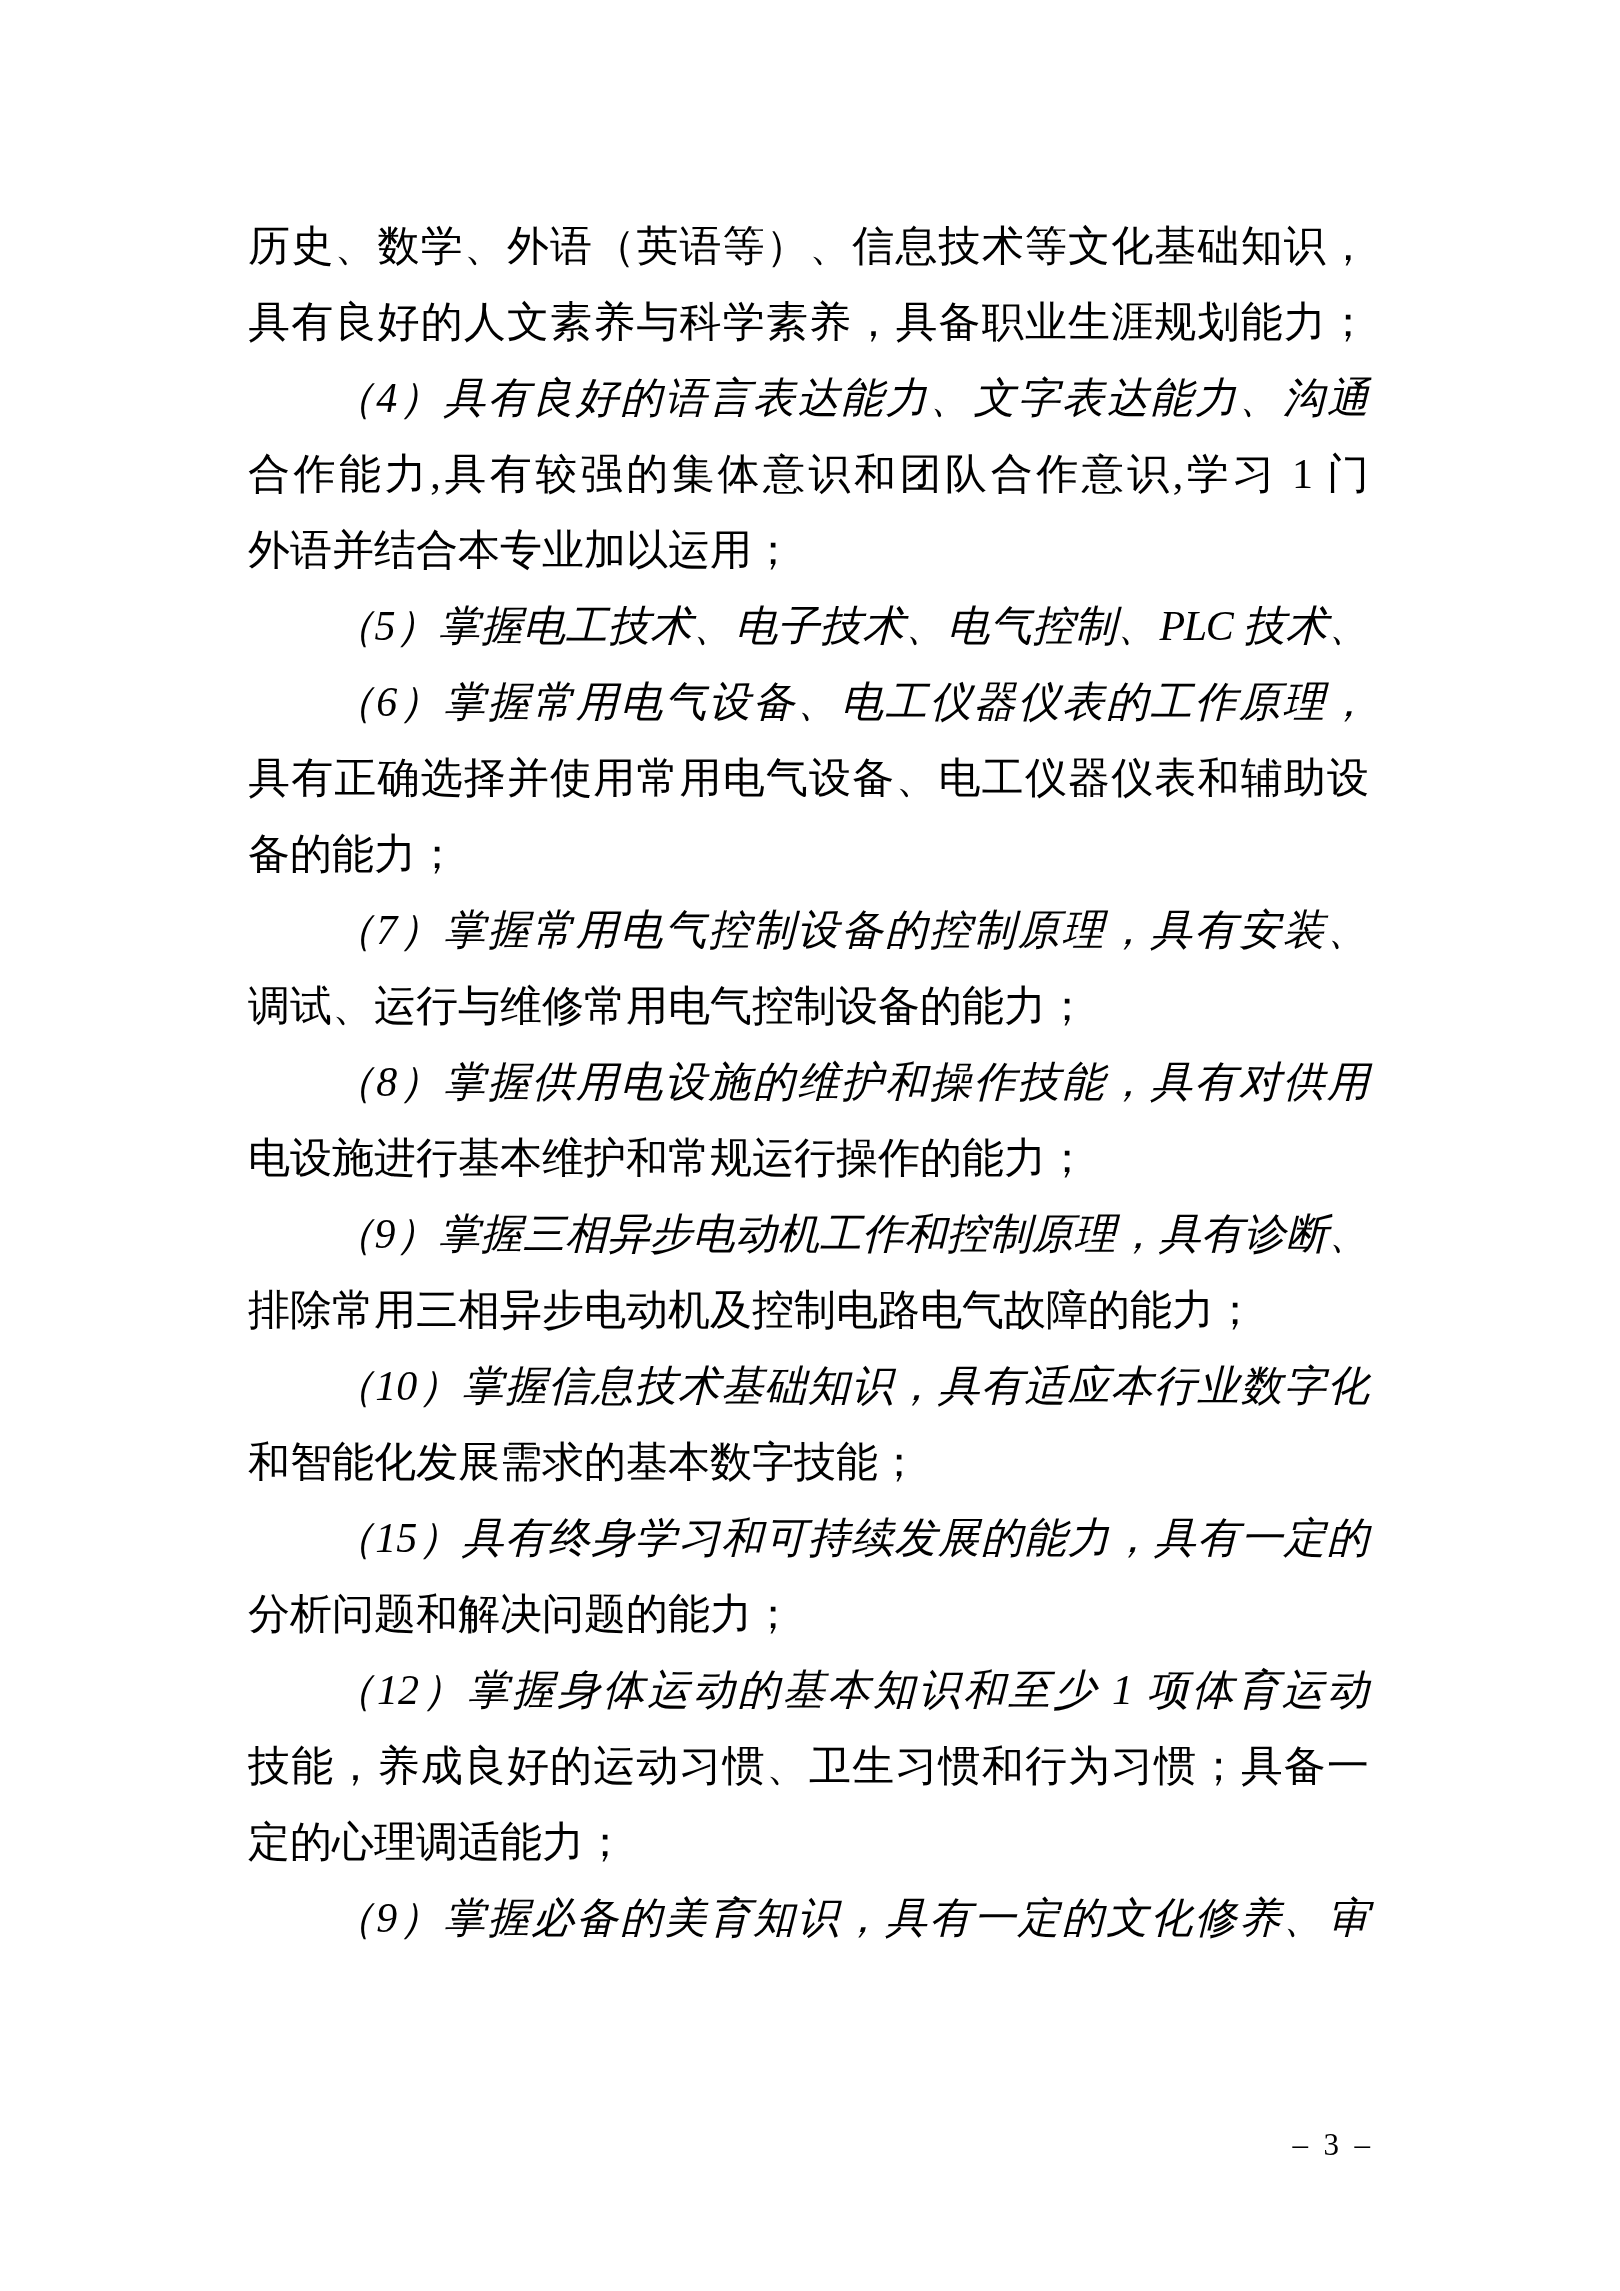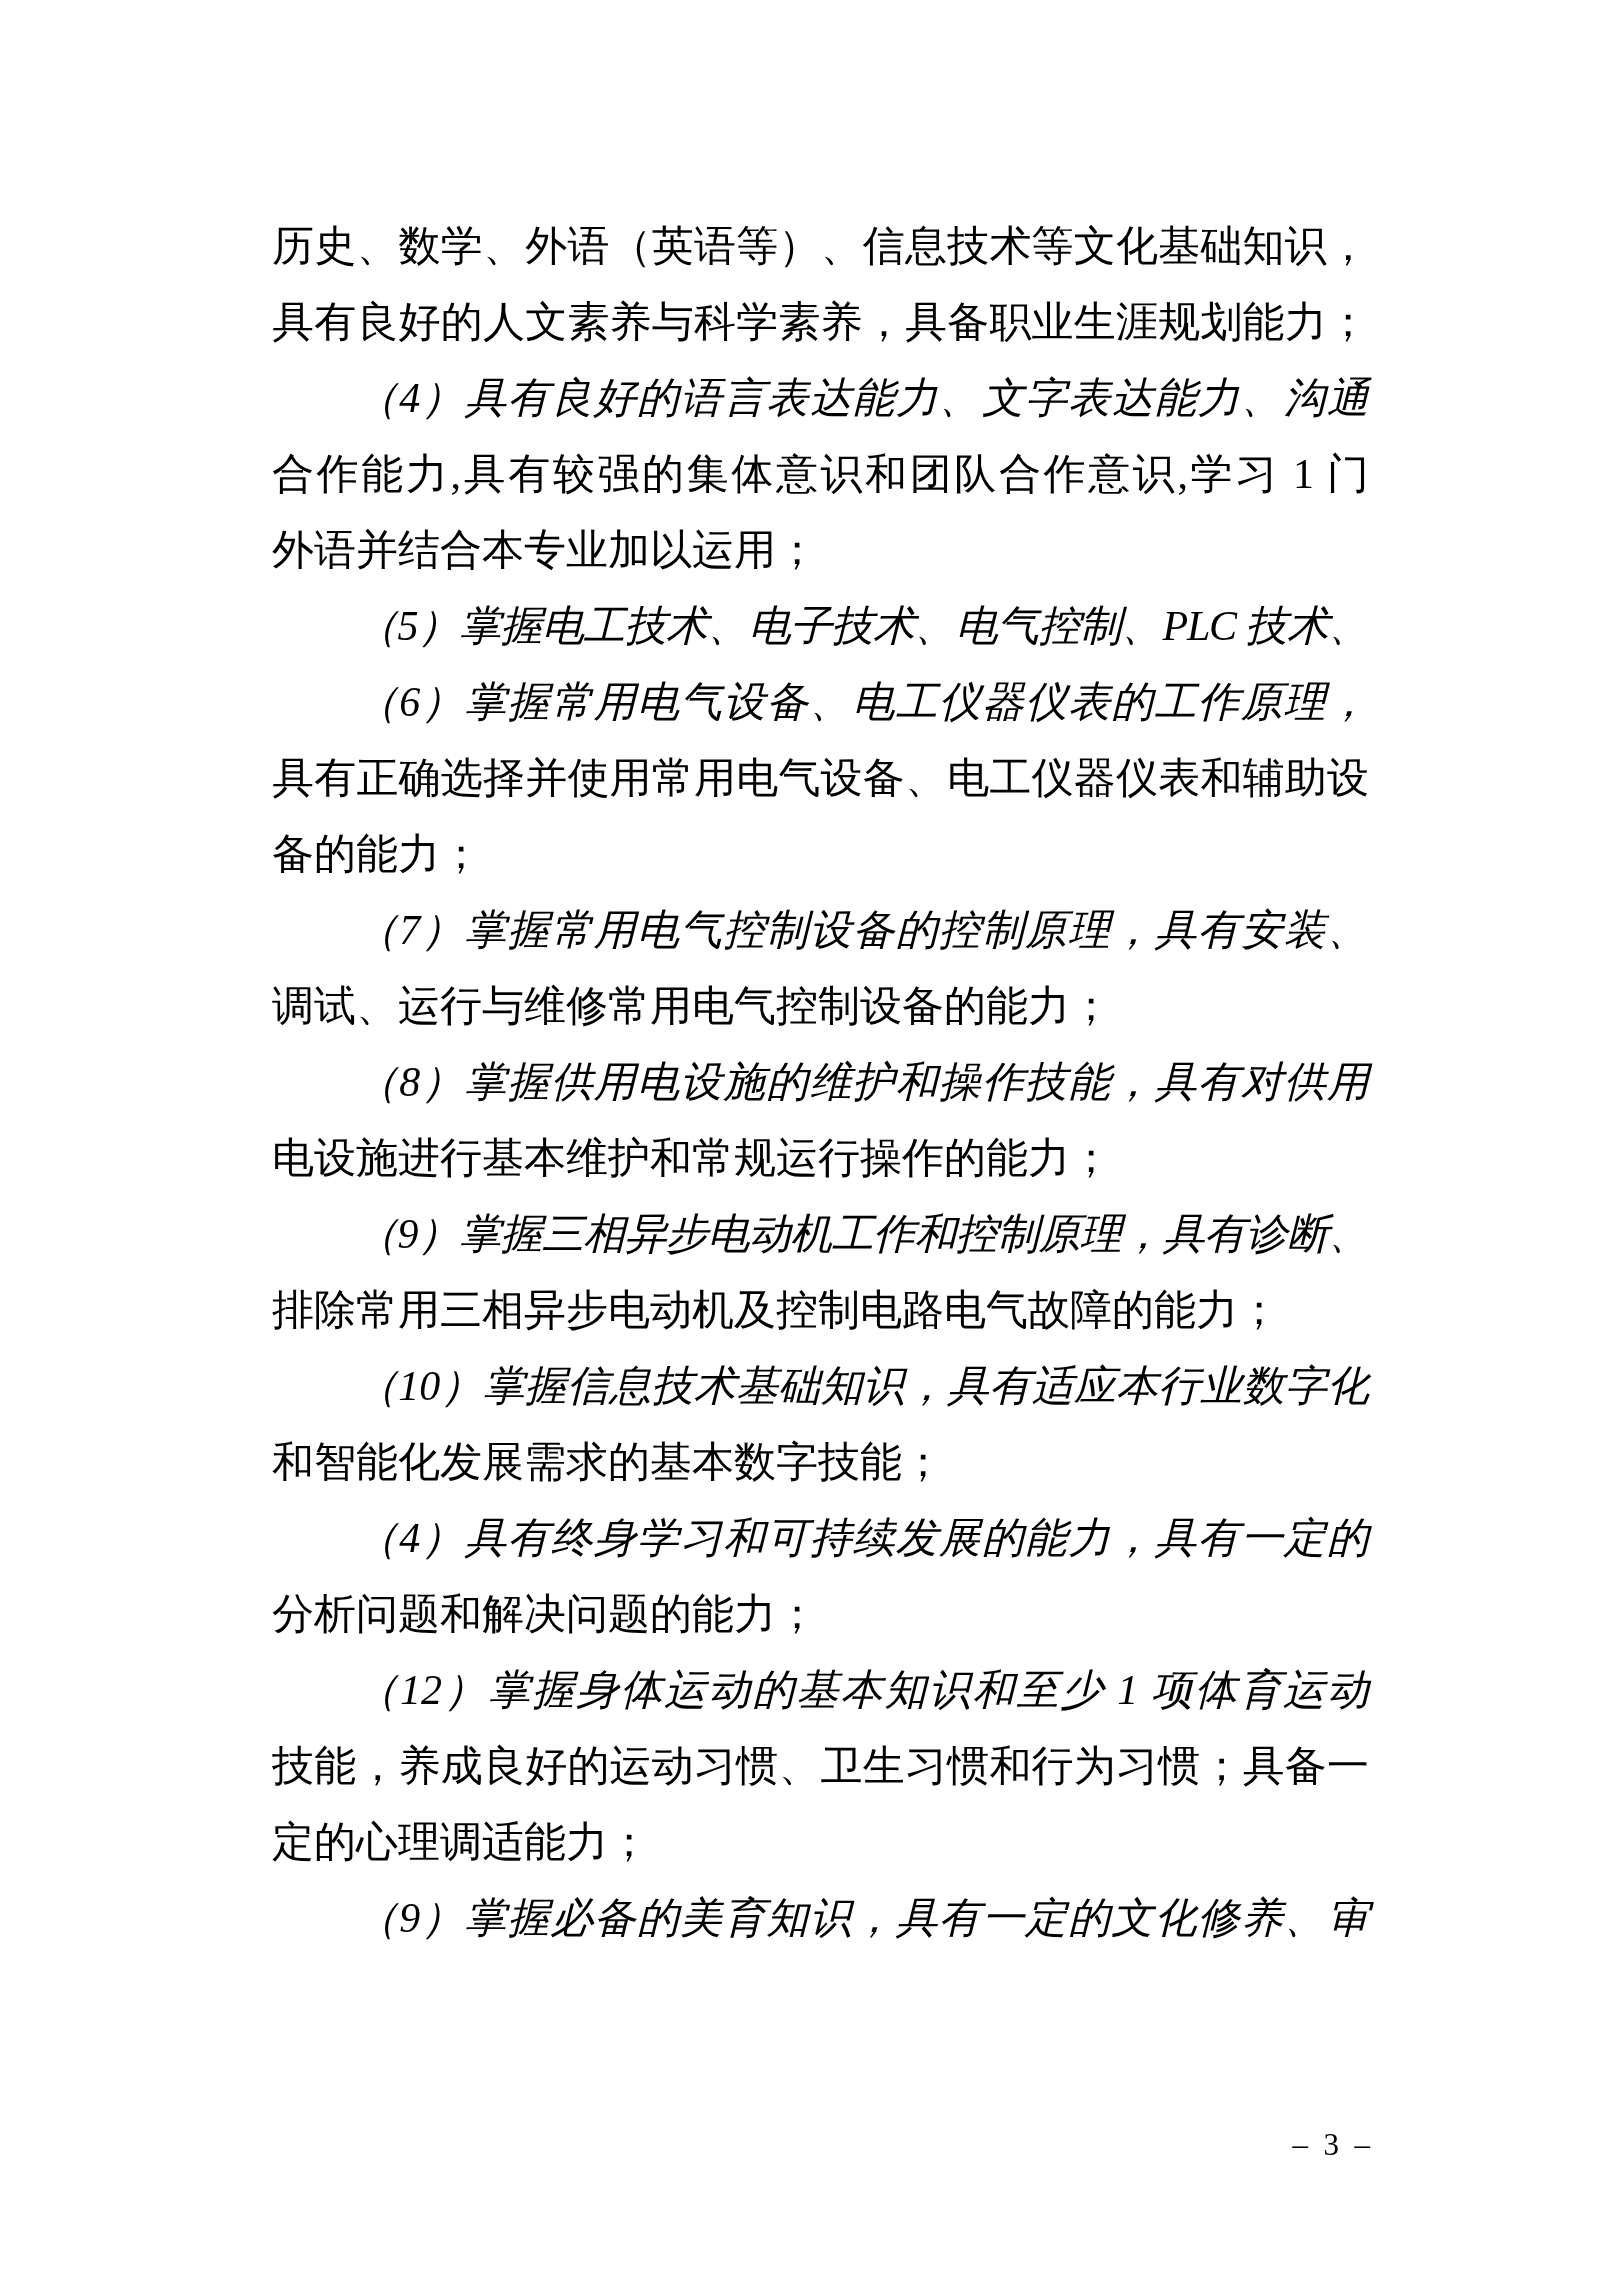--- a/index.html
+++ b/index.html
@@ -22,21 +22,20 @@
       left: 248px;
       top: 208px;
       width: 1121px;
     }
     .line {
       font-size: 42px;
       height: 76px;
       line-height: 76px;
       text-align: left;
       color: #000000;
-      margin-left: 24px;
     }
     .line.stretch {
       text-align: justify;
       text-align-last: justify;
       text-justify: inter-character;
     }
     .line.indent {
       text-indent: 84px;
       font-style: italic;
     }
@@ -68,21 +67,21 @@
       <div class="line stretch">具有正确选择并使用常用电气设备、电工仪器仪表和辅助设</div>
       <div class="line">备的能力；</div>
       <div class="line stretch indent">（7）掌握常用电气控制设备的控制原理，具有安装、</div>
       <div class="line">调试、运行与维修常用电气控制设备的能力；</div>
       <div class="line stretch indent">（8）掌握供用电设施的维护和操作技能，具有对供用</div>
       <div class="line">电设施进行基本维护和常规运行操作的能力；</div>
       <div class="line stretch indent tight">（9）掌握三相异步电动机工作和控制原理，具有诊断、</div>
       <div class="line">排除常用三相异步电动机及控制电路电气故障的能力；</div>
       <div class="line stretch indent">（10）掌握信息技术基础知识，具有适应本行业数字化</div>
       <div class="line">和智能化发展需求的基本数字技能；</div>
-      <div class="line stretch indent">（4）具有终身学习和可持续发展的能力，具有一定的</div>
+      <div class="line stretch indent">（15）具有终身学习和可持续发展的能力，具有一定的</div>
       <div class="line">分析问题和解决问题的能力；</div>
       <div class="line stretch indent">（12）掌握身体运动的基本知识和至少 1 项体育运动</div>
       <div class="line stretch">技能，养成良好的运动习惯、卫生习惯和行为习惯；具备一</div>
       <div class="line">定的心理调适能力；</div>
       <div class="line stretch indent">（9）掌握必备的美育知识，具有一定的文化修养、审</div>
     </div>
   <div class="page-number">– 3 –</div>
 </div>
 
 

